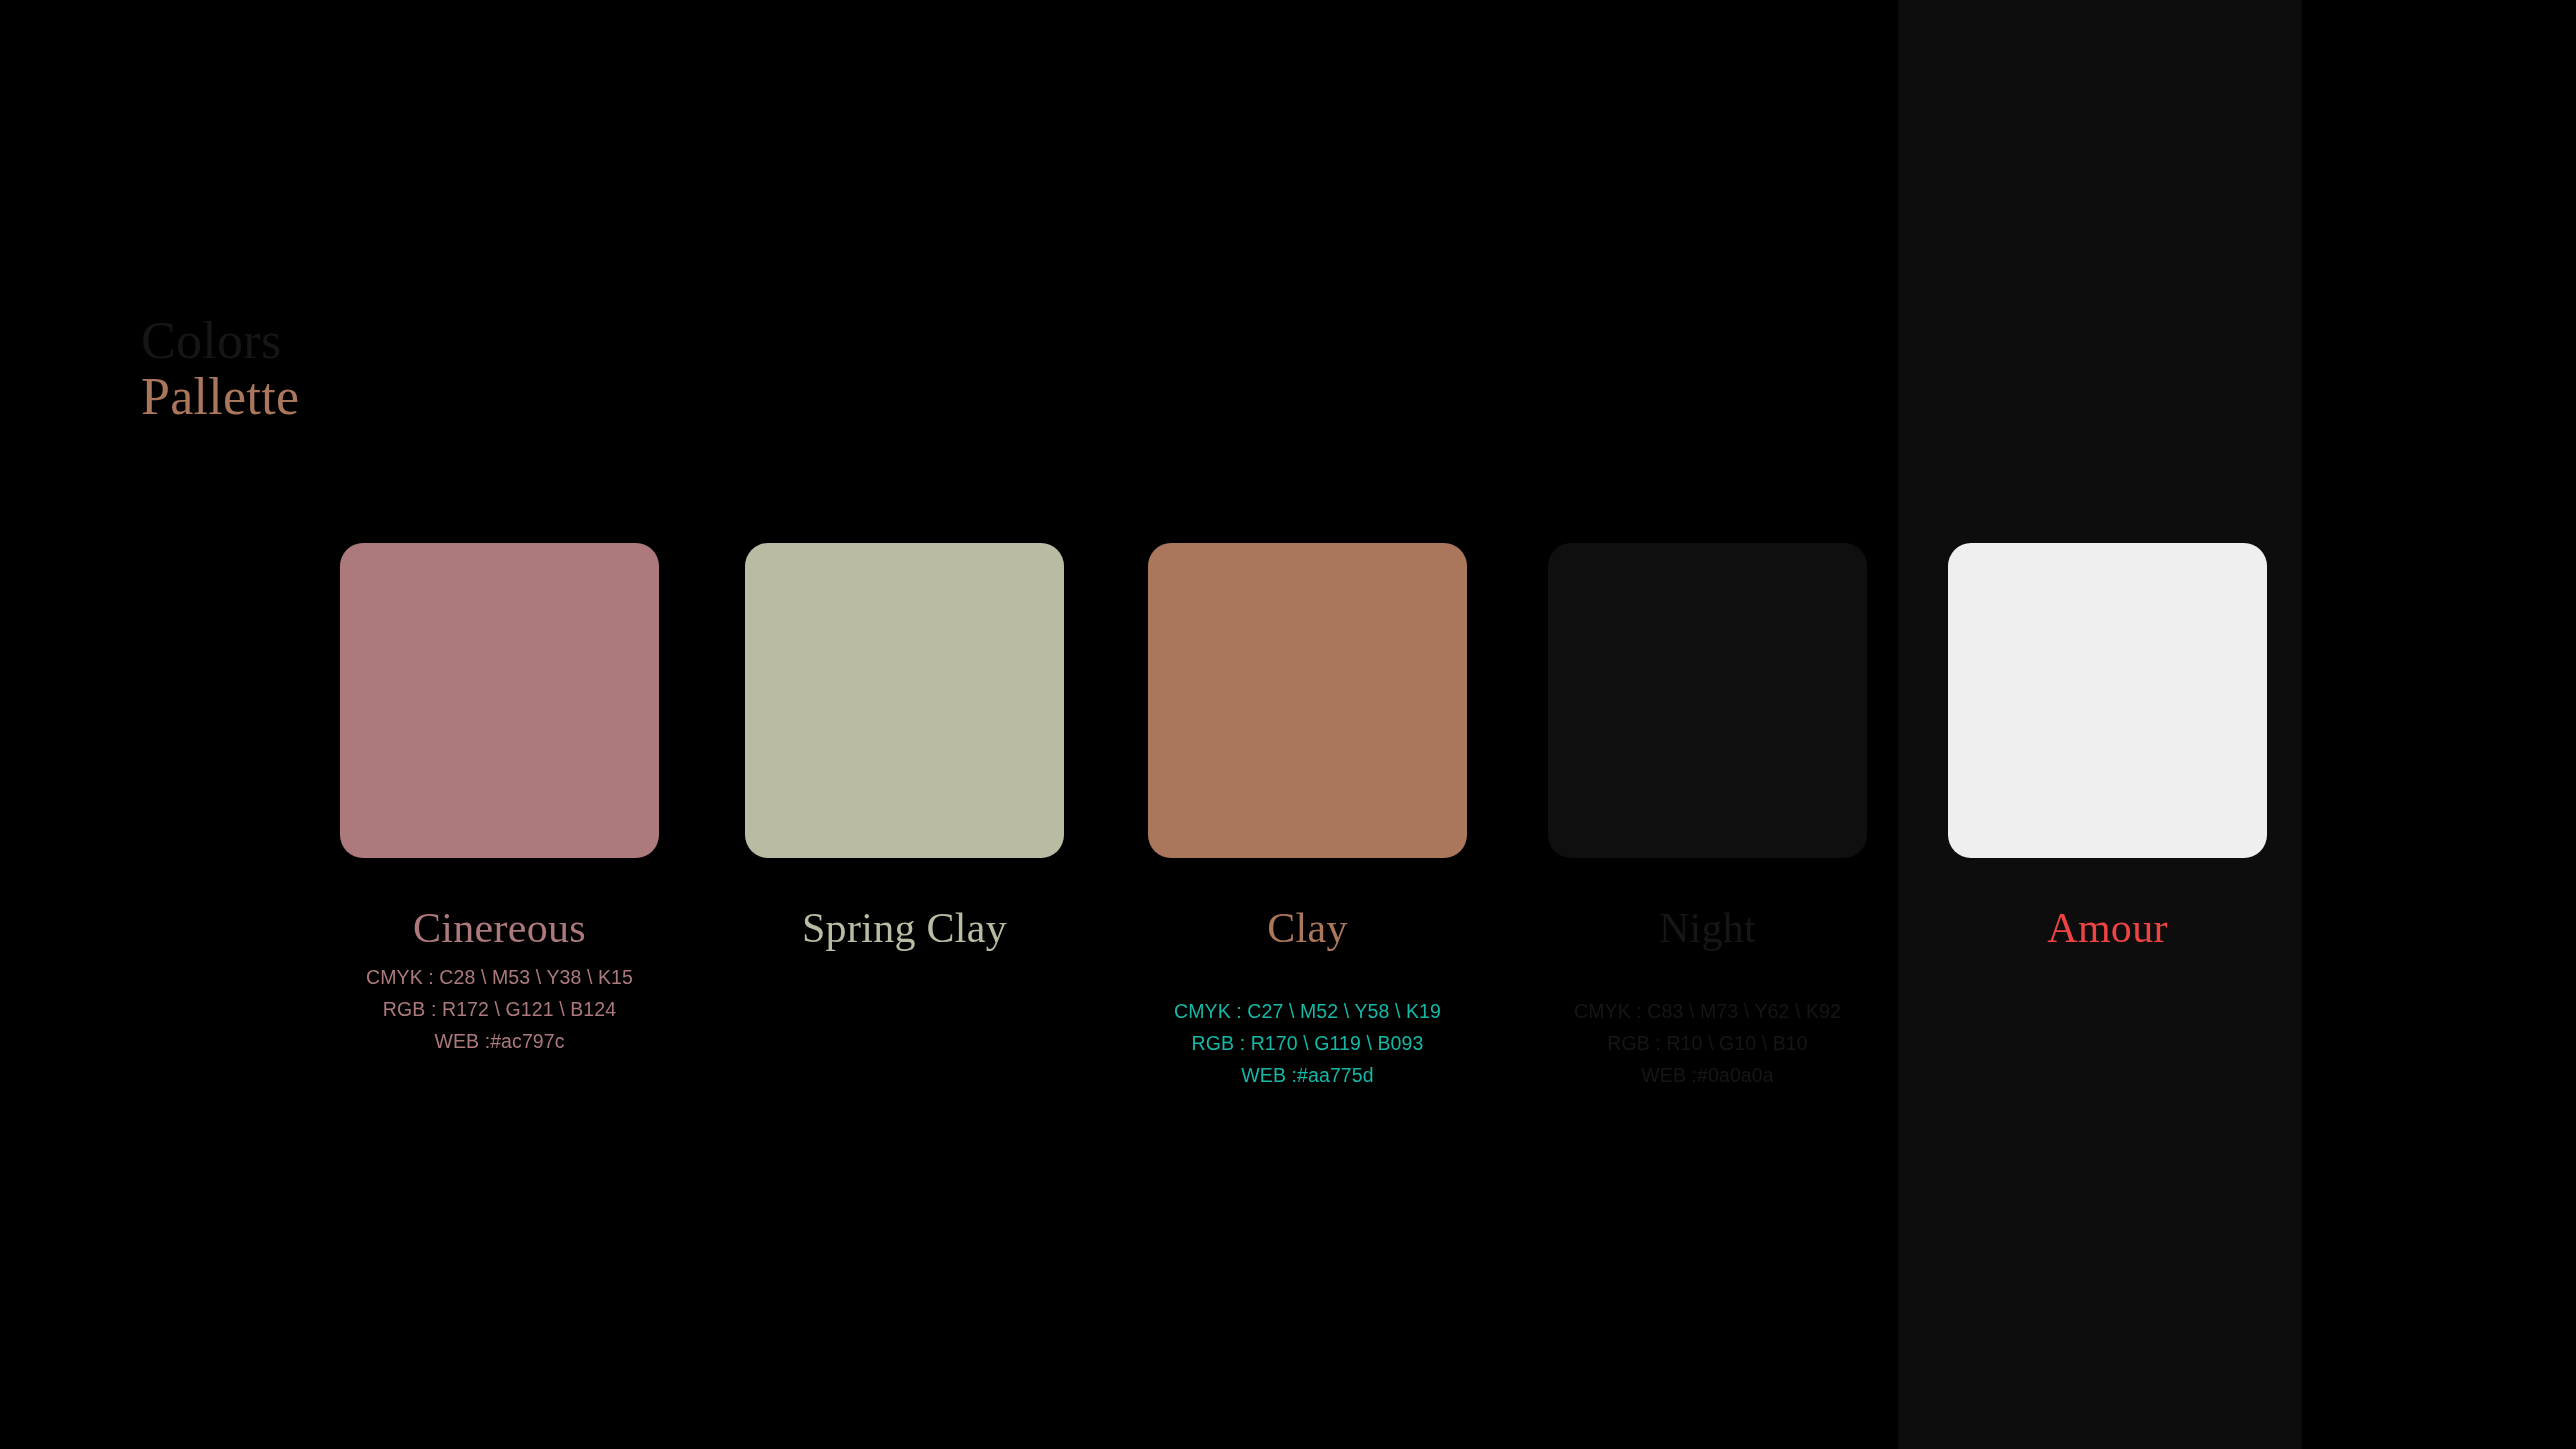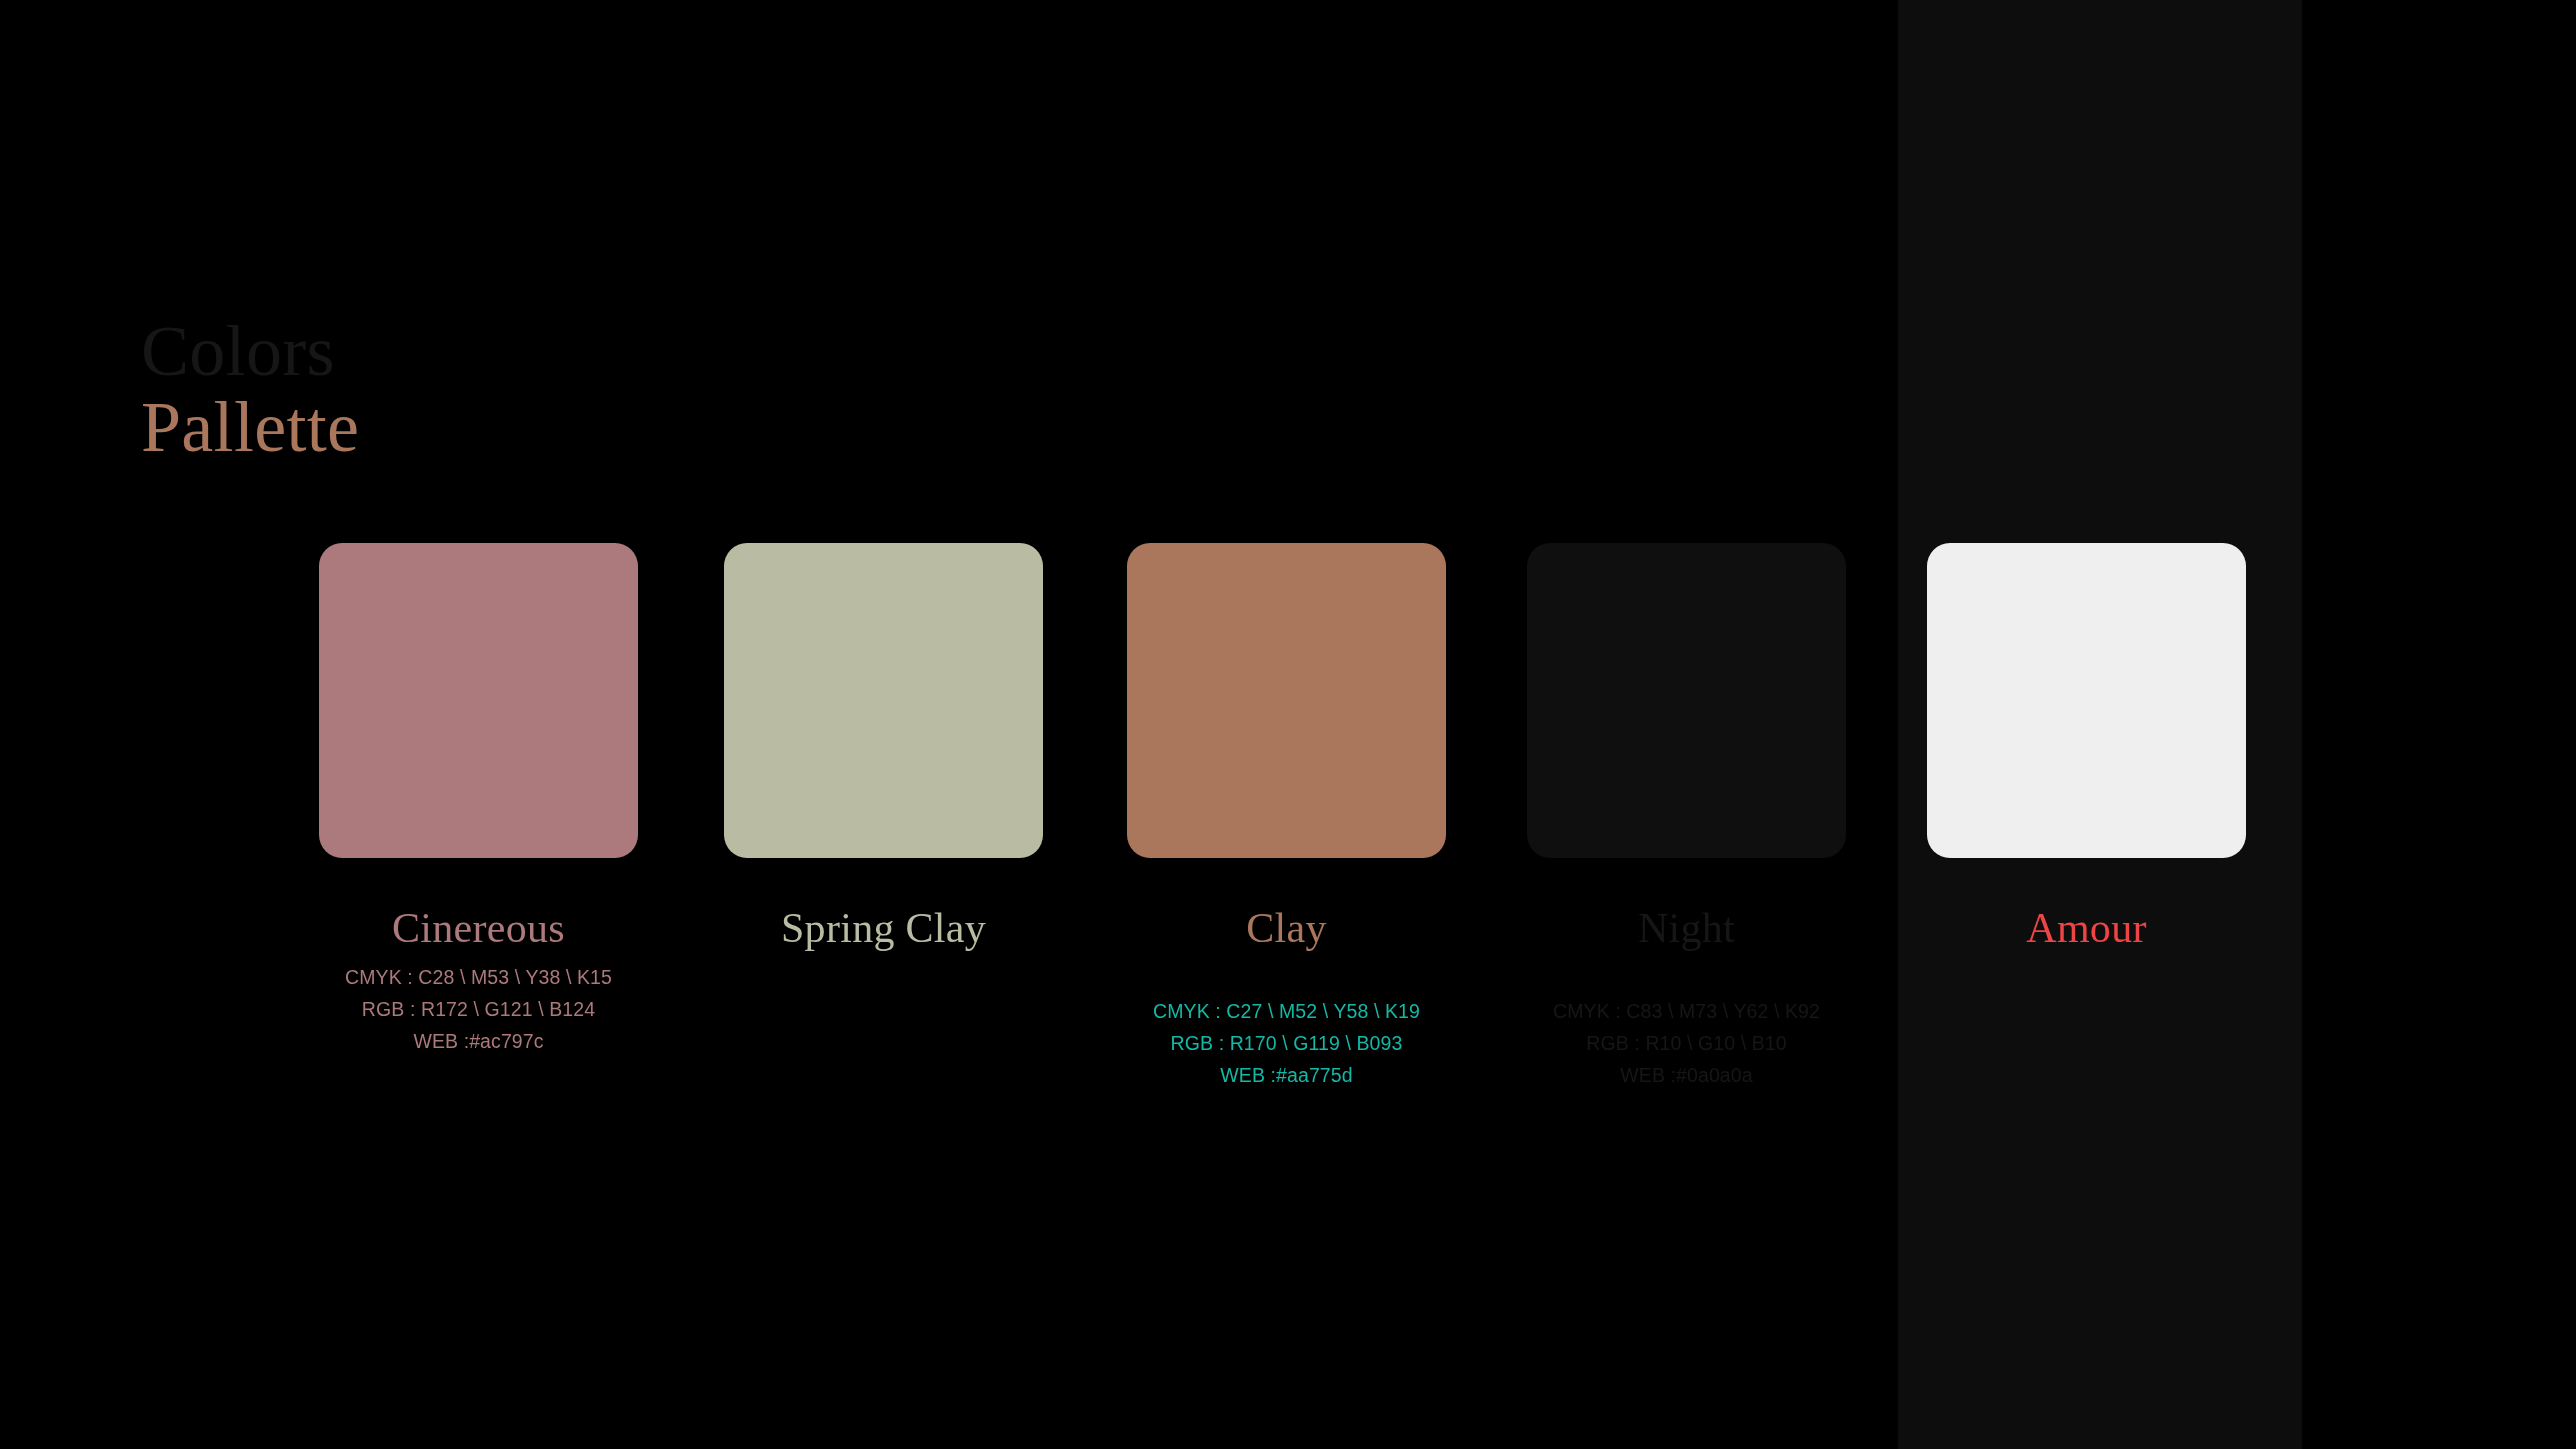--- a/index.html
+++ b/index.html
@@ -35,39 +35,39 @@
   
   .heading {
     position: absolute;
     left: 141px;
     top: 315px;
     line-height: 1.0;
     user-select: none;
   }
   .heading-line {
     font-family: "Liberation Serif", "DejaVu Serif", serif;
-    font-size: 72px;
+    font-size: 52px;
     letter-spacing: 0.3px;
     display: block;
     margin: 0;
   }
   .heading-colors {
     color: #161616;
     font-weight: 400;
   }
   .heading-pallette {
     color: #aa775d;
     font-weight: 400;
     margin-top: 4px;
   }
 
   
   .swatch-row {
     position: absolute;
-    left: 319px;
+    left: 340px;
     top: 543px;
     width: 1932px;
     height: 604px;
   }
 
   .swatch-col {
     position: absolute;
     top: 0;
     width: 319px;
     text-align: center;

